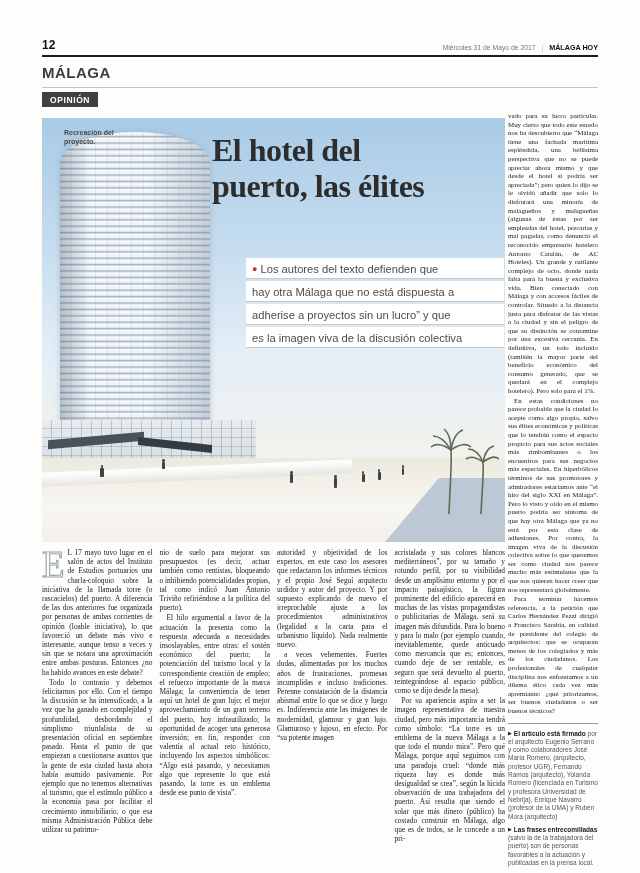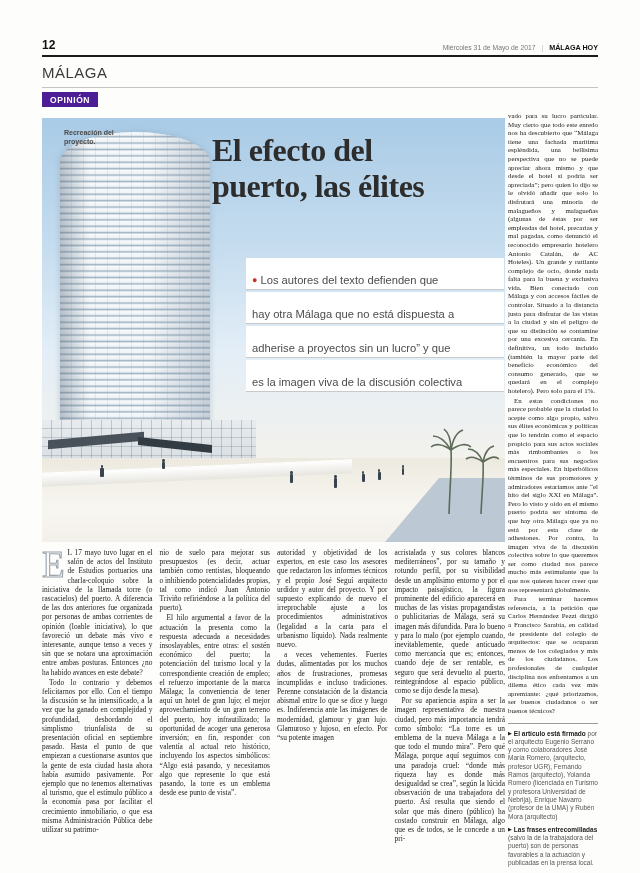--- a/index.html
+++ b/index.html
@@ -7,23 +7,23 @@
         font-family:"Liberation Serif",serif;color:#1f1f1f;}
   
   .page-num{position:absolute;left:42px;top:38px;font-family:"Liberation Sans",sans-serif;
             font-size:12px;font-weight:bold;color:#111;}
   .dateline{position:absolute;right:42px;top:43px;font-family:"Liberation Sans",sans-serif;
             font-size:6.8px;color:#777;}
   .dateline .brand{color:#111;font-weight:bold;font-size:7.2px;margin-left:4px;}
   .dateline .sep{color:#bbb;margin-left:4px;}
   .rule-black{position:absolute;left:42px;right:42px;top:55px;height:2px;background:#1b1b1b;}
   .section-title{position:absolute;left:42px;top:64px;font-family:"Liberation Sans",sans-serif;
-            font-size:15px;font-weight:normal;color:#3c3c3c;letter-spacing:.5px;}
+            font-size:15px;font-weight:bold;color:#3c3c3c;letter-spacing:.5px;}
   .rule-thin{position:absolute;left:42px;right:42px;top:87px;height:1px;background:#c4c4c4;}
-  .kicker{position:absolute;left:42px;top:92px;background:#4c1d95;color:#fff;
+  .kicker{position:absolute;left:42px;top:92px;background:#404040;color:#fff;
           font-family:"Liberation Sans",sans-serif;font-size:8.5px;font-weight:bold;
           letter-spacing:.6px;padding:3px 8px 2px;}
   
   .photo{position:absolute;left:42px;top:118px;width:463px;height:424px;overflow:hidden;
          background:linear-gradient(180deg,#a9cbe6 0%,#c3dbee 28%,#e3eef7 55%,#f4f2ec 82%,#f2efe8 100%);}
   .caption{position:absolute;left:22px;top:10px;width:62px;font-family:"Liberation Sans",sans-serif;
            font-size:7px;font-weight:bold;color:#4a4a4a;line-height:9px;}
   .tower{position:absolute;left:18px;top:14px;width:150px;height:332px;
          border-radius:75px 75px 4px 4px / 30px 30px 0 0;
          background:
@@ -53,21 +53,21 @@
   .p5{left:360px;top:350px;width:2px;height:7px;}
   .p6{left:120px;top:344px;width:3px;height:7px;}
   .p7{left:58px;top:350px;width:4px;height:9px;}
   .palms{position:absolute;right:6px;bottom:26px;}
   
   .headline{position:absolute;left:170px;top:14px;width:292px;
             font-family:"Liberation Serif",serif;font-weight:bold;color:#2d2d2d;
             font-size:32px;line-height:36px;letter-spacing:-.5px;}
   .standfirst{position:absolute;left:204px;top:140px;width:258px;
               font-family:"Liberation Sans",sans-serif;font-size:11.2px;color:#4c4c4c;}
-  .standfirst .sline{display:block;background:#fff;padding:16px 6px 3px;margin-bottom:2px;
+  .standfirst .sline{display:block;background:#fff;padding:5px 6px 3px;margin-bottom:2px;
                      border-bottom:1px solid #c9c9c9;white-space:nowrap;}
   .standfirst .bullet{color:#c9301c;font-size:9px;margin-right:3px;vertical-align:1px;}
   
   .cols{position:absolute;left:42px;top:548px;width:463px;height:322px;overflow:hidden;
         display:grid;grid-template-columns:repeat(4,1fr);column-gap:7px;}
   .col{font-size:7.4px;line-height:9.2px;text-align:justify;color:#222;}
   .col p{margin:0;}
   .col p + p{text-indent:7px;margin-top:1px;}
   .dropcap{float:left;font-family:"Liberation Serif",serif;font-size:37px;line-height:29px;
            padding:2px 3px 0 0;color:transparent;-webkit-text-stroke:1.1px #9aa3ab;}
@@ -127,21 +127,21 @@
         <path d="M22,44 C22,34 20,27 15,23"></path>
         <path d="M52,108 C53,84 55,68 54,56"></path>
         <path d="M54,56 C47,51 41,50 37,53"></path>
           <path d="M54,56 C50,47 45,43 39,43"></path>
         <path d="M54,56 C56,46 60,41 65,40"></path>
           <path d="M54,56 C61,51 67,50 70,53"></path>
       </g>
     </svg>
     <div class="caption">Recreación del proyecto.</div>
     <div class="headline">
-      <div>El efecto del</div>
+      <div>El hotel del</div>
       <div>puerto, las élites</div>
     </div>
     <div class="standfirst">
       <span class="sline"><span class="bullet">●</span><span>Los autores del texto defienden que</span></span>
       <span class="sline">hay otra Málaga que no está dispuesta a</span>
       <span class="sline">adherise a proyectos sin un lucro” y que</span>
       <span class="sline">es la imagen viva de la discusión colectiva</span>
     </div>
   </div>
 

